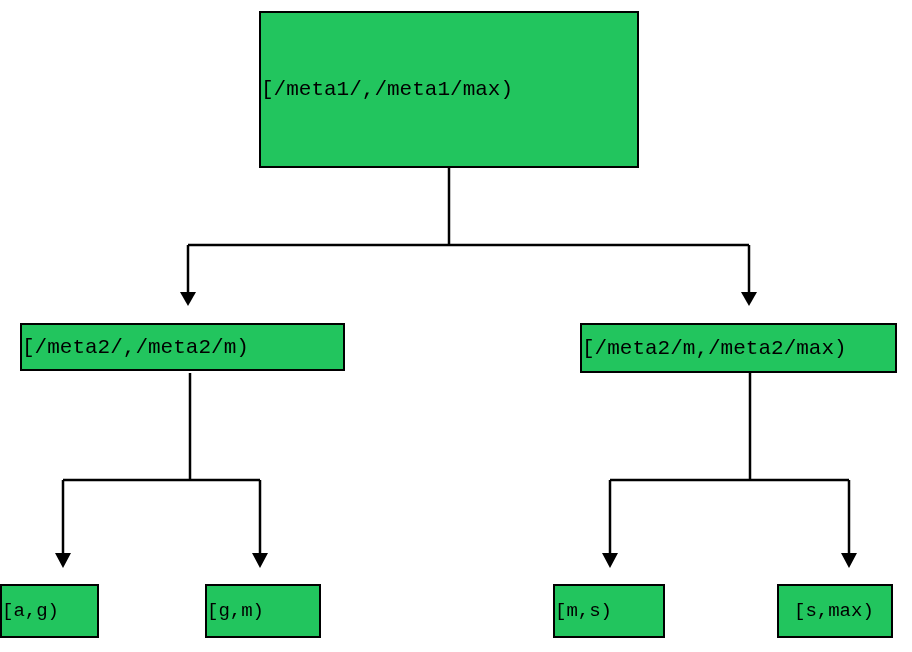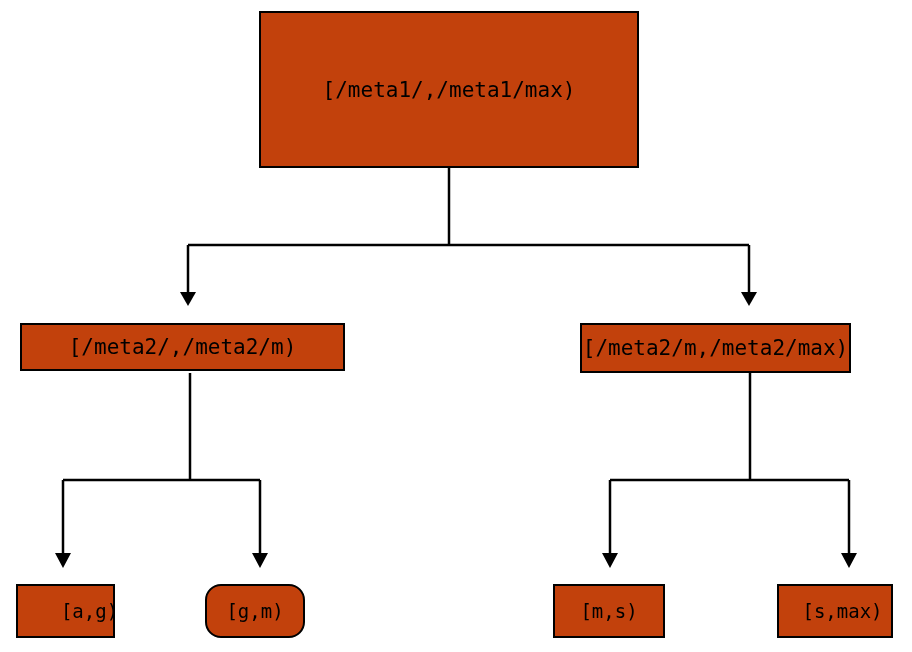--- a/index.html
+++ b/index.html
@@ -14,58 +14,59 @@
   #diagram-root {
     position: relative;
     width: 912px;
     height: 652px;
     background: #ffffff;
     overflow: hidden;
   }
   .node {
     position: absolute;
     box-sizing: border-box;
-    background: #c2410c;
+    background: #22c55e;
     border: 2.5px solid #000000;
     display: flex;
     align-items: center;
-    justify-content: center;
+    justify-content: flex-start;
     color: #000000;
     letter-spacing: 0px;
     white-space: pre;
     user-select: none;
+    font-family: Liberation Mono, monospace;
   }
   .node-root {
     left: 259px;
     top: 11px;
     width: 380px;
     height: 157px;
     font-size: 21px;
   }
   .node-mid-left {
     left: 20px;
     top: 323px;
     width: 325px;
     height: 48px;
     font-size: 21px;
   }
   .node-mid-right {
     left: 580px;
     top: 323px;
-    width: 271px;
+    width: 317px;
     height: 50px;
     font-size: 21px;
   }
   .node-leaf {
     top: 584px;
     height: 54px;
     font-size: 19px;
   }
-  .node-leaf-1 { left: 16px;   width: 99px; padding-left: 48px;  }
-  .node-leaf-2 { left: 205px; width: 100px; border-radius: 16px; }
+  .node-leaf-1 { left: 0;   width: 99px;  }
+  .node-leaf-2 { left: 205px; width: 116px; }
   .node-leaf-3 { left: 553px; width: 112px; }
   .node-leaf-4 { left: 777px; width: 116px; padding-left: 15px; }
 
   #connector-layer {
     position: absolute;
     left: 0;
     top: 0;
     width: 912px;
     height: 652px;
     pointer-events: none;

